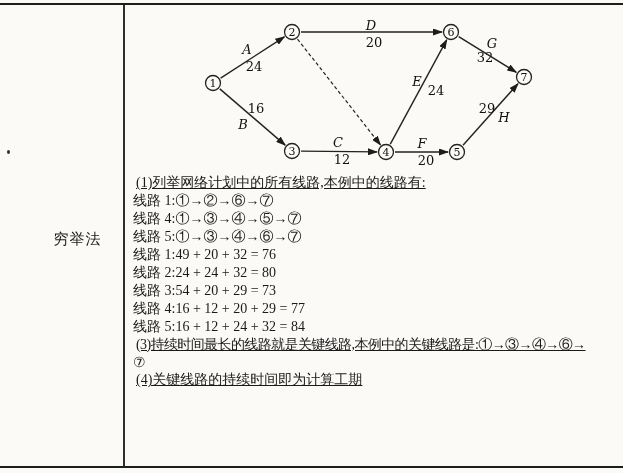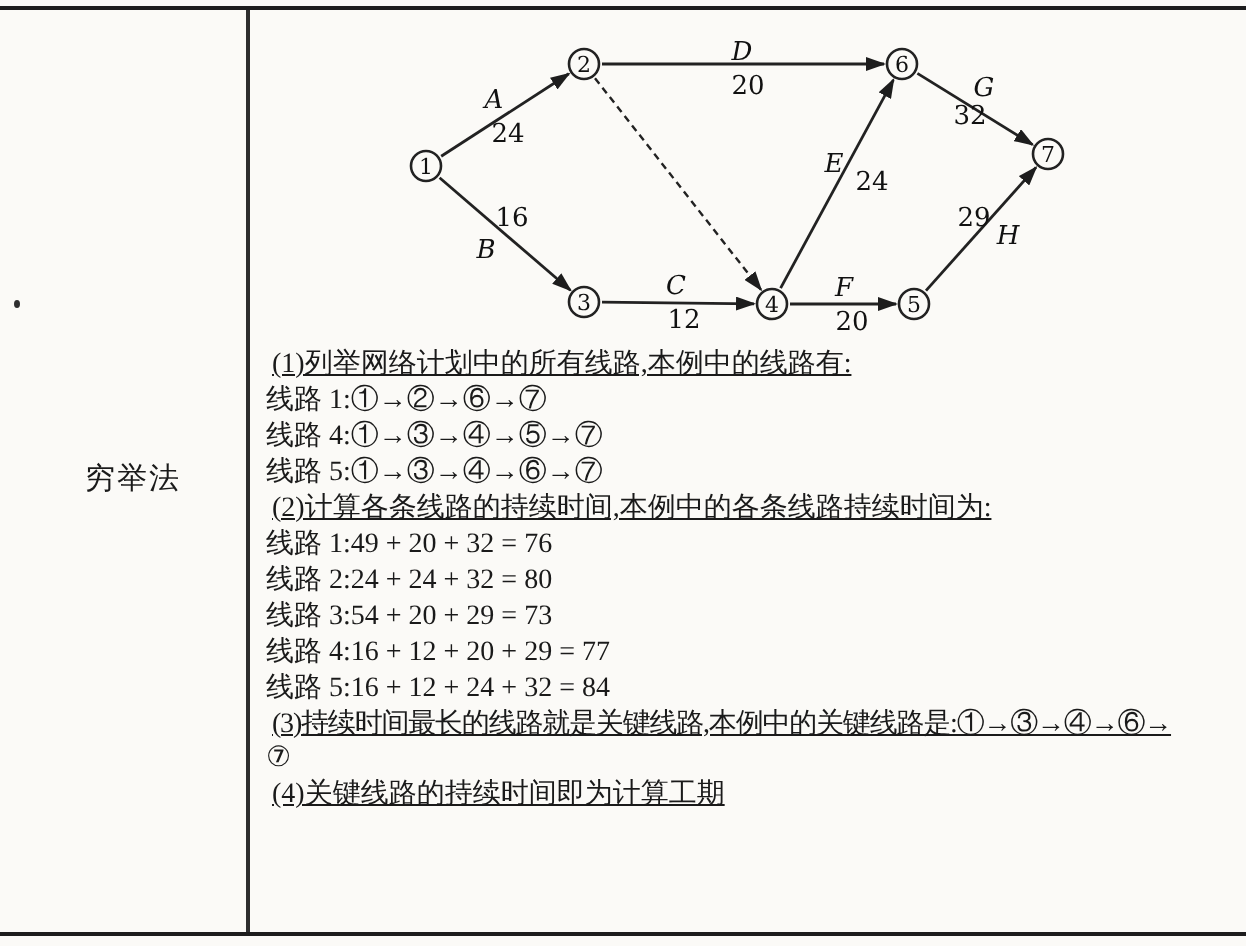--- a/index.html
+++ b/index.html
@@ -9,21 +9,21 @@
     background:#fbfaf7;
     color:#1a1a1a;
   }
   .page { position:absolute; left:0; top:0; width:623px; height:473px;
           background:#fbfaf7; overflow:hidden; }
   .rule-top    { position:absolute; left:0; top:3px;   width:623px; height:2px; background:#1d1d1d; }
   .rule-bottom { position:absolute; left:0; top:466px; width:623px; height:2px; background:#1d1d1d; }
   .col-divider { position:absolute; left:123px; top:5px; width:2px; height:461px; background:#2e2e2e; }
   .speck { position:absolute; left:7px; top:150px; width:3px; height:4px;
            background:#2f2f2f; border-radius:50%; }
-  .left-cell { position:absolute; left:5px; top:230px; width:123px;
+  .left-cell { position:absolute; left:16px; top:230px; width:123px;
                text-align:center; font-size:15px; letter-spacing:1px; }
   .diagram { position:absolute; left:0; top:0; }
   .edge   { stroke:#222; stroke-width:1.4; fill:none; }
   .dashed { stroke-dasharray:3.5 2.5; stroke-width:1.2; }
   .node   { fill:#fbfaf7; stroke:#222; stroke-width:1.3; }
   .nlabel { font-family:"DejaVu Serif",serif; font-size:11px; text-anchor:middle; fill:#111; }
   .elabel { font-family:"DejaVu Serif",serif; font-size:13px; text-anchor:middle; fill:#111; }
   .elabel.activity { font-style:italic; }
   .body-text { position:absolute; left:133px; top:174px; width:490px;
                font-size:14px; line-height:17.95px; white-space:nowrap; }
@@ -93,21 +93,20 @@
         <circle cx="524" cy="77" r="7.5" class="node"></circle>
         <text x="524" y="80.8" class="nlabel">7</text>
       </g>
   </svg>
 
   <div class="body-text">
     <p class="ind-b">(1)列举网络计划中的所有线路,本例中的线路有:</p>
     <p>线路 1:①→②→⑥→⑦</p>
     <p>线路 4:①→③→④→⑤→⑦</p>
     <p>线路 5:①→③→④→⑥→⑦</p>
-    <p class="ind-b">(2)计算各条线路的持续时间,本例中的各条线路持续时间为:</p>
     <p>线路 1:49 + 20 + 32 = 76</p>
     <p>线路 2:24 + 24 + 32 = 80</p>
     <p>线路 3:54 + 20 + 29 = 73</p>
     <p>线路 4:16 + 12 + 20 + 29 = 77</p>
     <p>线路 5:16 + 12 + 24 + 32 = 84</p>
     <p class="ind-b tight">(3)持续时间最长的线路就是关键线路,本例中的关键线路是:①→③→④→⑥→</p>
     <p>⑦</p>
     <p class="ind-b">(4)关键线路的持续时间即为计算工期</p>
   </div>
 

